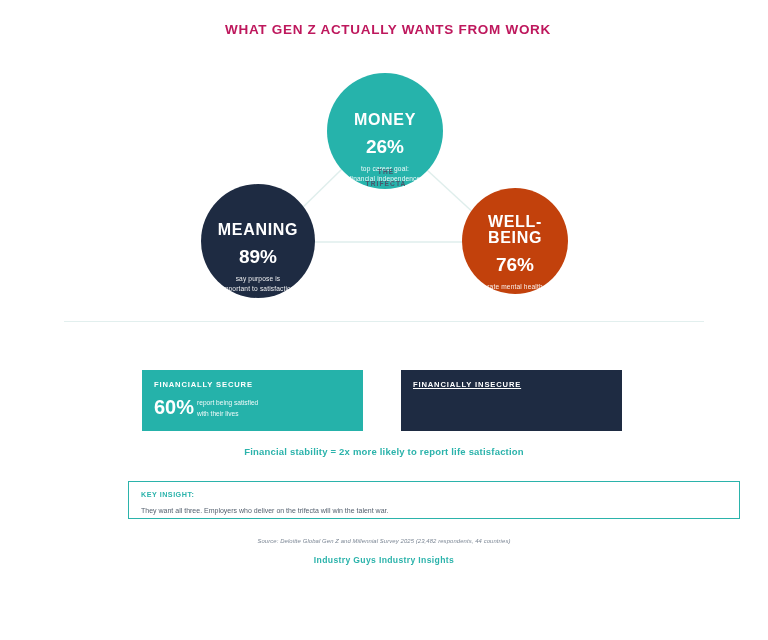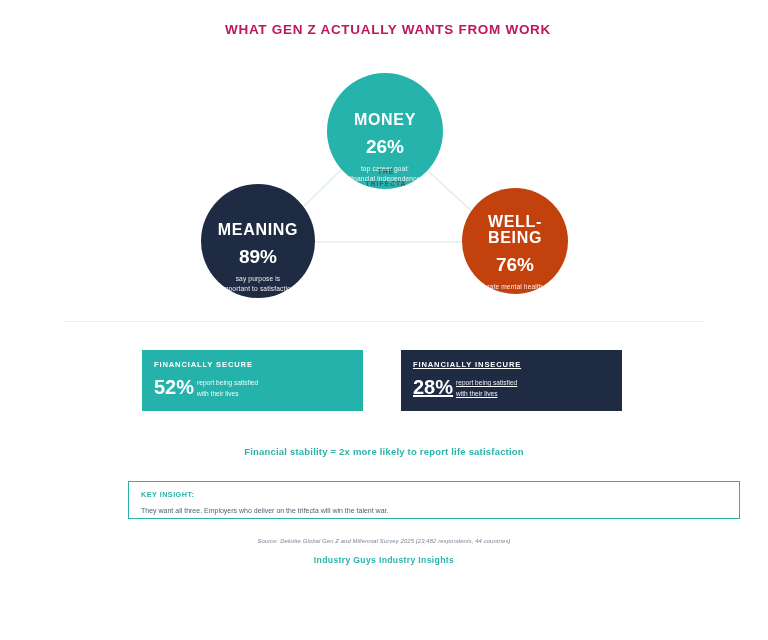--- a/index.html
+++ b/index.html
@@ -137,21 +137,21 @@
     width: 768px;
     text-align: center;
     font-size: 10.5px;
     font-weight: bold;
     letter-spacing: 0.75px;
     color: #1e2b42;
   }
 
   .stat-box {
     position: absolute;
-    top: 350px;
+    top: 370px;
     width: 221px;
     height: 61px;
     box-sizing: border-box;
     padding: 10px 0 12px 12px;
     color: #ffffff;
   }
   #stat-secure { left: 142px; background: #25b2aa; }
   #stat-insecure { left: 401px; background: #1e2b42; text-decoration: underline; }
   .stat-label {
     font-size: 7.6px;
@@ -294,37 +294,30 @@
       <span>TRIFECTA</span>
     </div>
   </div>
 
   <div class="divider"></div>
 
 
   <div class="stat-box" id="stat-secure">
     <div class="stat-label">FINANCIALLY SECURE</div>
     <div class="stat-row">
-      <div class="stat-value">52%</div>
+      <div class="stat-value">60%</div>
       <div class="stat-desc">
         <span>report being satisfied</span><br>
         <span>with their lives</span>
       </div>
     </div>
   </div>
 
   <div class="stat-box" id="stat-insecure">
     <div class="stat-label">FINANCIALLY INSECURE</div>
-    <div class="stat-row">
-      <div class="stat-value">28%</div>
-      <div class="stat-desc">
-        <span>report being satisfied</span><br>
-        <span>with their lives</span>
-      </div>
-    </div>
   </div>
 
   <div class="comparison">Financial stability = 2x more likely to report life satisfaction</div>
 
   <div class="key-insight">
     <div class="ki-row1">
       <span class="ki-label">KEY INSIGHT:</span>
     </div>
     <div class="ki-row2">They want all three. Employers who deliver on the trifecta will win the talent war.</div>
   </div>

